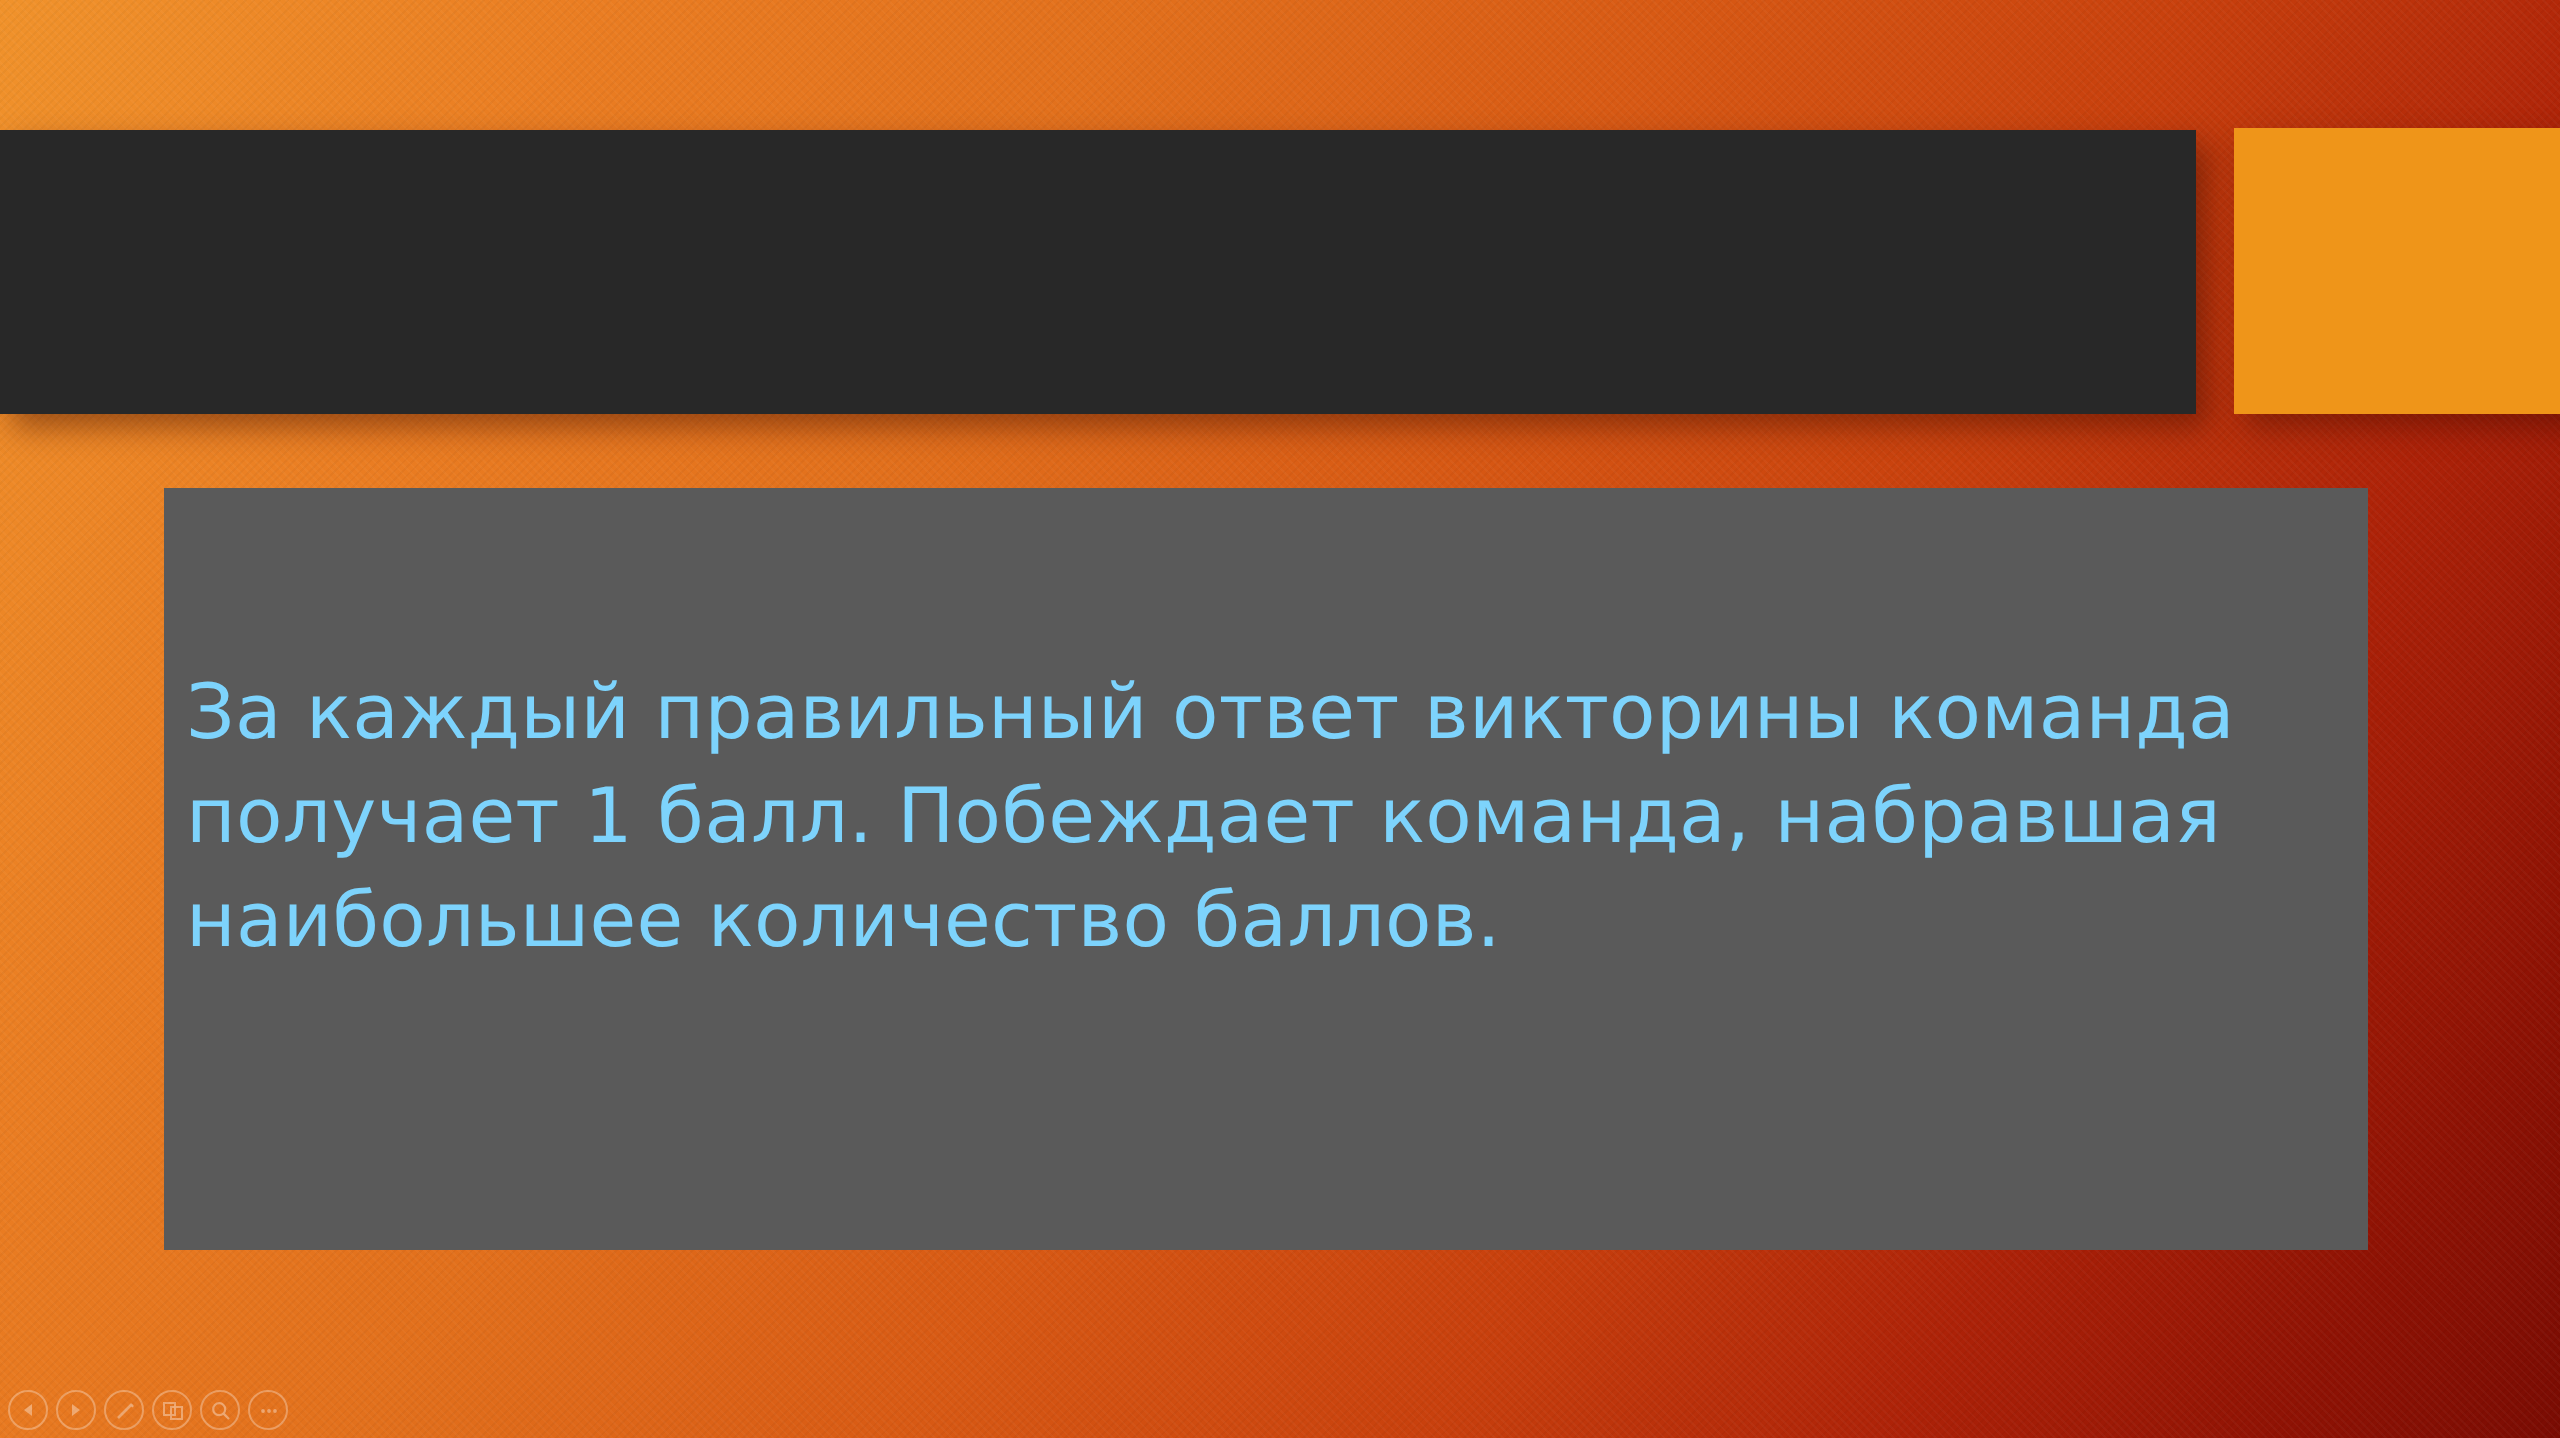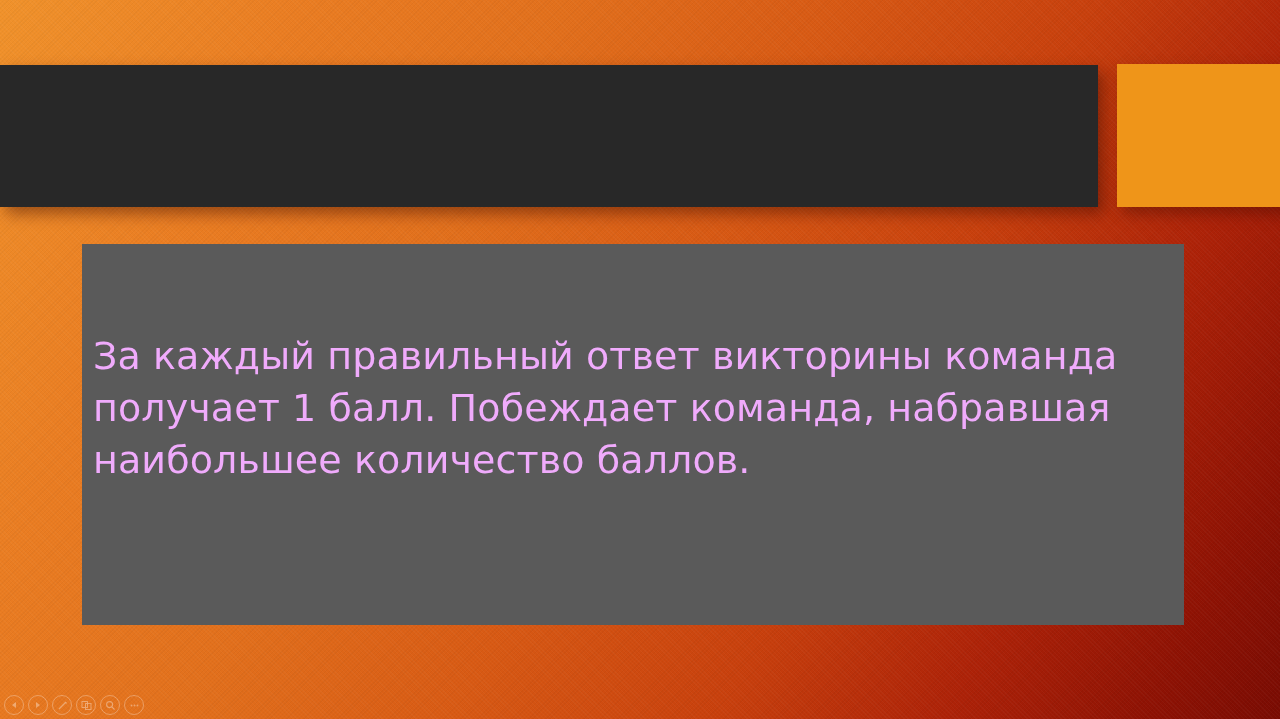--- a/index.html
+++ b/index.html
@@ -92,21 +92,21 @@
     width: 1102px;
     height: 381px;
     background: #5a5a5a;
   }
 
   #body-text {
     position: absolute;
     left: 11px;
     top: 86px;
     width: 1082px;
-    color: #f0abfc;
+    color: #7dd3fc;
     font-size: 38px;
     line-height: 52px;
     letter-spacing: 0.1px;
     white-space: pre-wrap;
     word-break: normal;
   }
 
   
   #toolbar {
     position: absolute;

